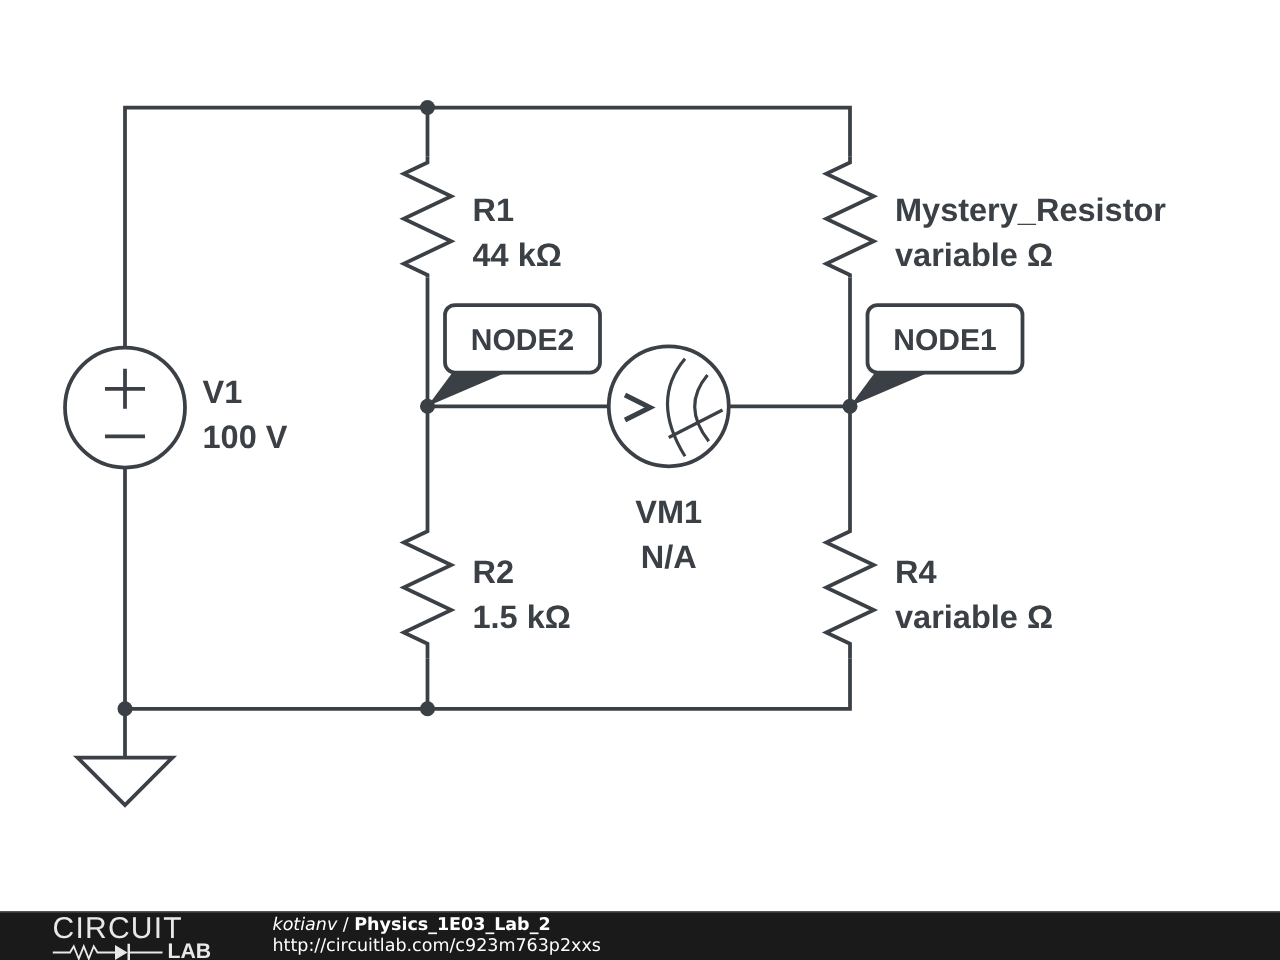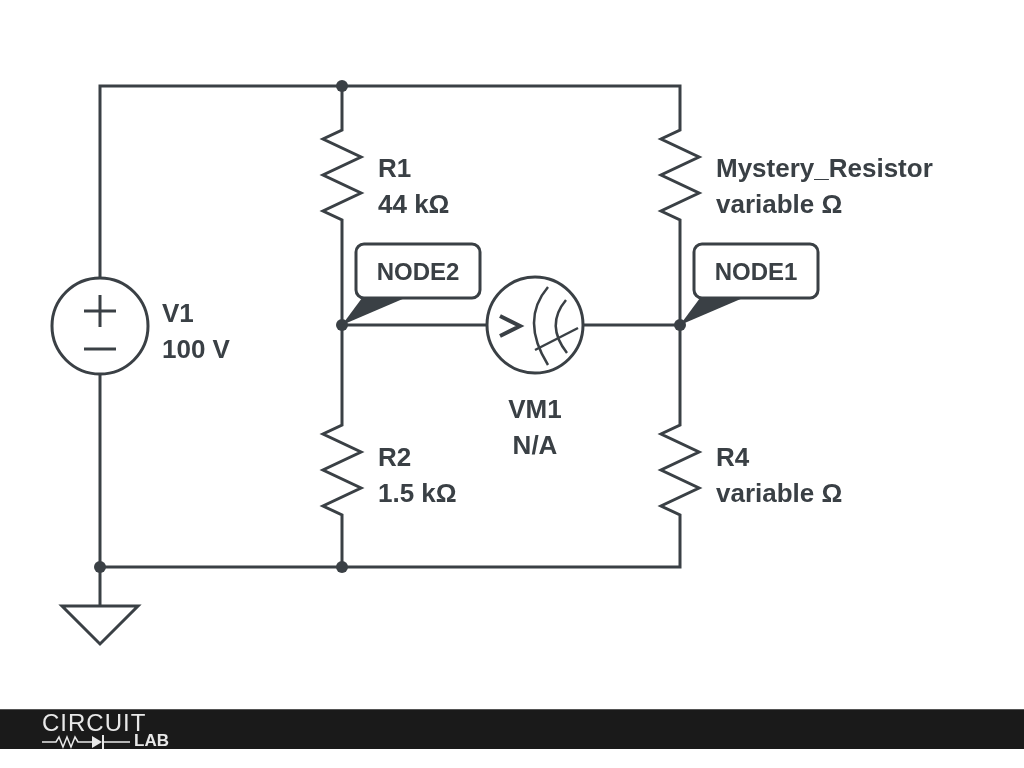--- a/index.html
+++ b/index.html
@@ -1,21 +1,21 @@
 <!DOCTYPE html>
 <html><head>
 <meta charset="utf-8">
 <style>
   html, body { margin: 0; padding: 0; background: #ffffff; }
   body { width: 1024px; height: 768px; position: relative; overflow: hidden; font-family: "Liberation Sans", sans-serif; }
   #canvas { position: absolute; left: 0; top: 0; }
   .wire { stroke: #3a4045; stroke-width: 3; fill: none; stroke-linejoin: miter; }
   .lbl { font-family: "Liberation Sans", sans-serif; font-weight: bold; font-size: 26px; fill: #3a4045; }
   .nodelbl { font-family: "Liberation Sans", sans-serif; font-weight: bold; font-size: 24px; fill: #3a4045; }
-  #footer { position: absolute; left: 0; top: 709px; width: 1024px; height: 39px; background: #1a1a1a; border-top: 1px solid #555; }
+  #footer { position: absolute; left: 0; top: 729px; width: 1024px; height: 39px; background: #1a1a1a; border-top: 1px solid #555; }
   .logo { position: absolute; left: 42px; top: 1px; color: #e8e8e8; }
   .logo-top { font-family: "Liberation Sans", sans-serif; font-size: 24px; letter-spacing: 1px; line-height: 24px; font-weight: normal; }
   .logo-bottom { position: absolute; left: 0; top: 22px; width: 135px; height: 16px; }
   .logo-lab { position: absolute; left: 92px; top: 20px; font-family: "Liberation Sans", sans-serif; font-weight: bold; font-size: 17px; color: #e8e8e8; }
   .info { position: absolute; left: 218px; top: 2px; color: #ffffff; font-family: "DejaVu Sans", sans-serif; font-size: 14px; line-height: 17px; }
   .info .user { font-style: italic; }
   .info .title { font-weight: bold; }
 </style>
 </head>
 <body>
@@ -101,13 +101,19 @@
   <div class="logo">
     <div class="logo-top">CIRCUIT</div>
     <svg class="logo-bottom" viewBox="0 0 135 16">
       <path d="M0,9 L14,9 L17,4 L21,14 L25,4 L29,14 L33,4 L36,9 L50,9" stroke="#e8e8e8" stroke-width="1.5" fill="none"></path>
       <path d="M50,3 L50,15 L60,9 Z" fill="#e8e8e8"></path>
       <path d="M61,2 L61,16" stroke="#e8e8e8" stroke-width="2"></path>
       <path d="M61,9 L88,9" stroke="#e8e8e8" stroke-width="1.5"></path>
     </svg>
     <div class="logo-lab">LAB</div>
   </div>
+  <div class="info">
+    <div>
+      <span class="user">kotianv</span><span> / </span><span class="title">Physics_1E03_Lab_2</span>
+    </div>
+    <div>http://circuitlab.com/c923m763p2xxs</div>
+  </div>
 </div>
 
 </body></html>

